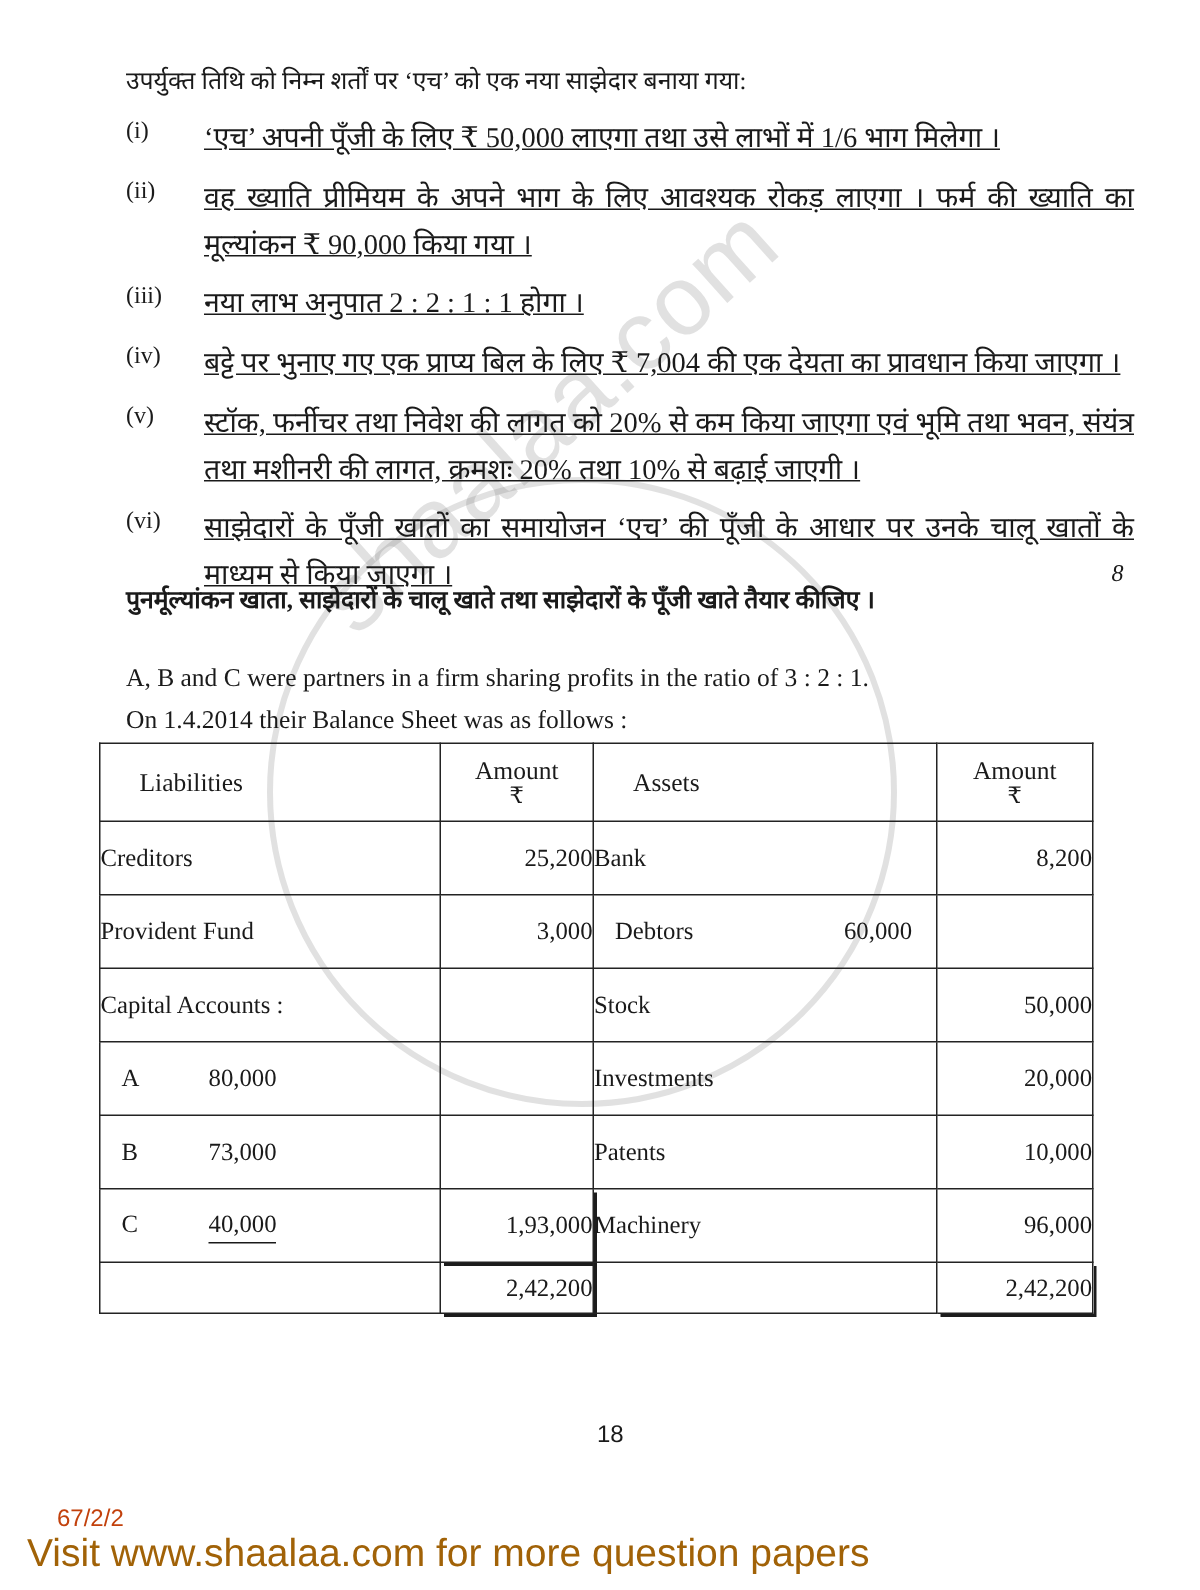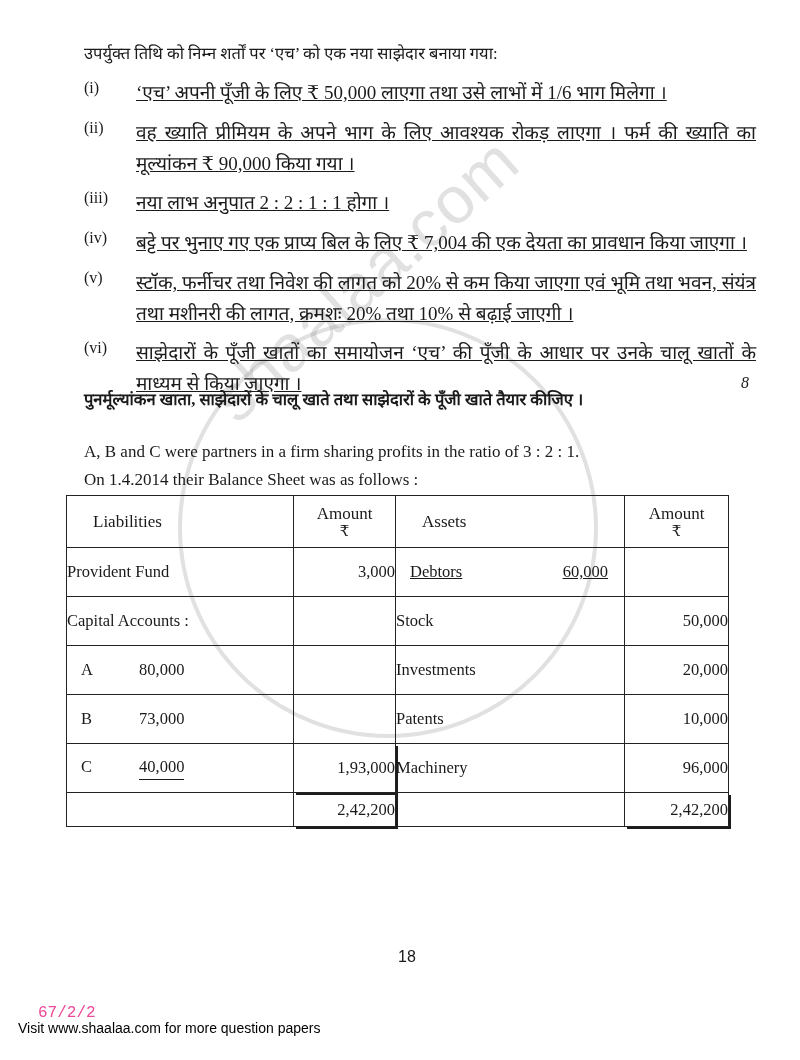--- a/index.html
+++ b/index.html
@@ -126,21 +126,21 @@
     text-align: center;
     font-size: 17px;
     line-height: 1.12;
   }
   .hd.left-al { text-align: left; padding-left: 26px; }
   .hd .rupee { display: block; font-size: 15px; }
 
   .cell-label { padding: 0 0 0 14px; height: 49px; }
   .cell-num { text-align: right; padding-right: 14px; height: 49px; }
 
-  .sub-row { display: flex; align-items: center; text-decoration: underline; }
+  .sub-row { display: flex; align-items: center; }
   .sub-name { flex: 0 0 auto; }
   .sub-val {
     margin-left: auto;
     padding-right: 16px;
     white-space: nowrap;
   }
   .rule-under {
     border-bottom: 1.6px solid #1a1a1a;
     padding-bottom: 2px;
   }
@@ -150,36 +150,36 @@
 
   .total-row td { height: 34px; }
 
   
   .shadow-cell { box-shadow: 2px 2px 0 0 #1c1c1c; }
 
   
   .footer-code {
     position: absolute;
     left: 38px; top: 1004px;
-    font-family: Liberation Mono, monospace;
+    font-family: Liberation Sans, sans-serif;
     font-size: 16px;
-    color: #ec4899;
+    color: #c2410c;
   }
   .footer-page {
     position: absolute;
     left: 398px; top: 948px;
     font-family: "Liberation Sans", "DejaVu Sans", sans-serif;
     font-size: 16px;
   }
   .footer-visit {
     position: absolute;
     left: 18px; top: 1020px;
     font-family: "Liberation Sans", "DejaVu Sans", sans-serif;
-    font-size: 14px;
-    color: #000000;
+    font-size: 26px;
+    color: #a16207;
     white-space: nowrap;
   }
 </style>
 </head>
 <body>
 
 <div class="watermark-layer">
   <div class="wm-circle"></div>
   <div class="wm-text">shaalaa.com</div>
 </div>
@@ -246,20 +246,26 @@
         </th>
         <th class="hd left-al">Assets</th>
         <th class="hd">
           <span>Amount</span>
           <span class="rupee">₹</span>
         </th>
       </tr>
     </thead>
     <tbody>
 
+      <tr>
+        <td class="cell-label">Creditors</td>
+        <td class="cell-num">25,200</td>
+        <td class="cell-label">Bank</td>
+        <td class="cell-num">8,200</td>
+      </tr>
 
       <tr>
         <td class="cell-label">Provident Fund</td>
         <td class="cell-num">3,000</td>
         <td>
           <div class="sub-row" style="padding-left:14px;">
             <span class="sub-name">Debtors</span>
             <span class="sub-val">60,000</span>
           </div>
         </td>

